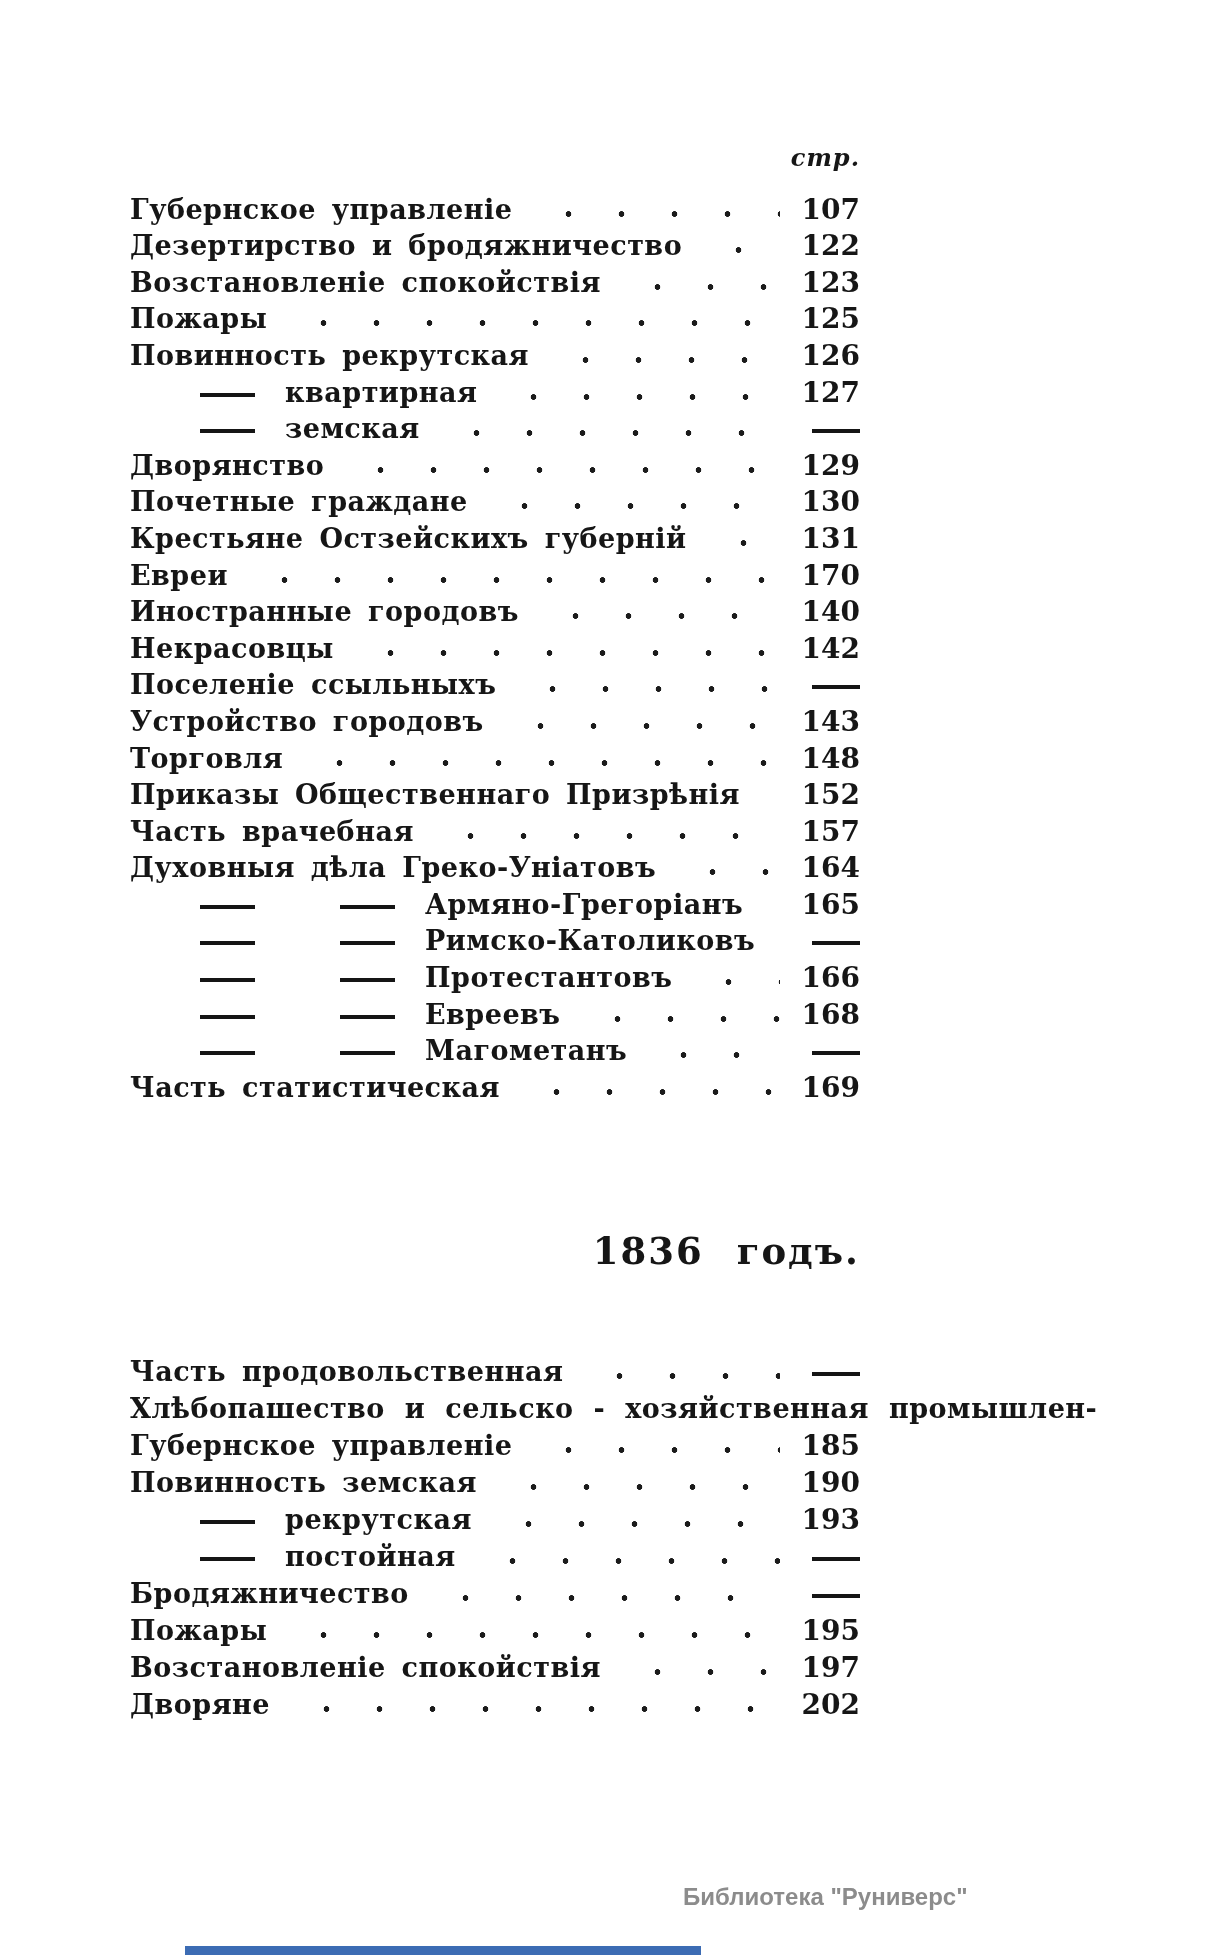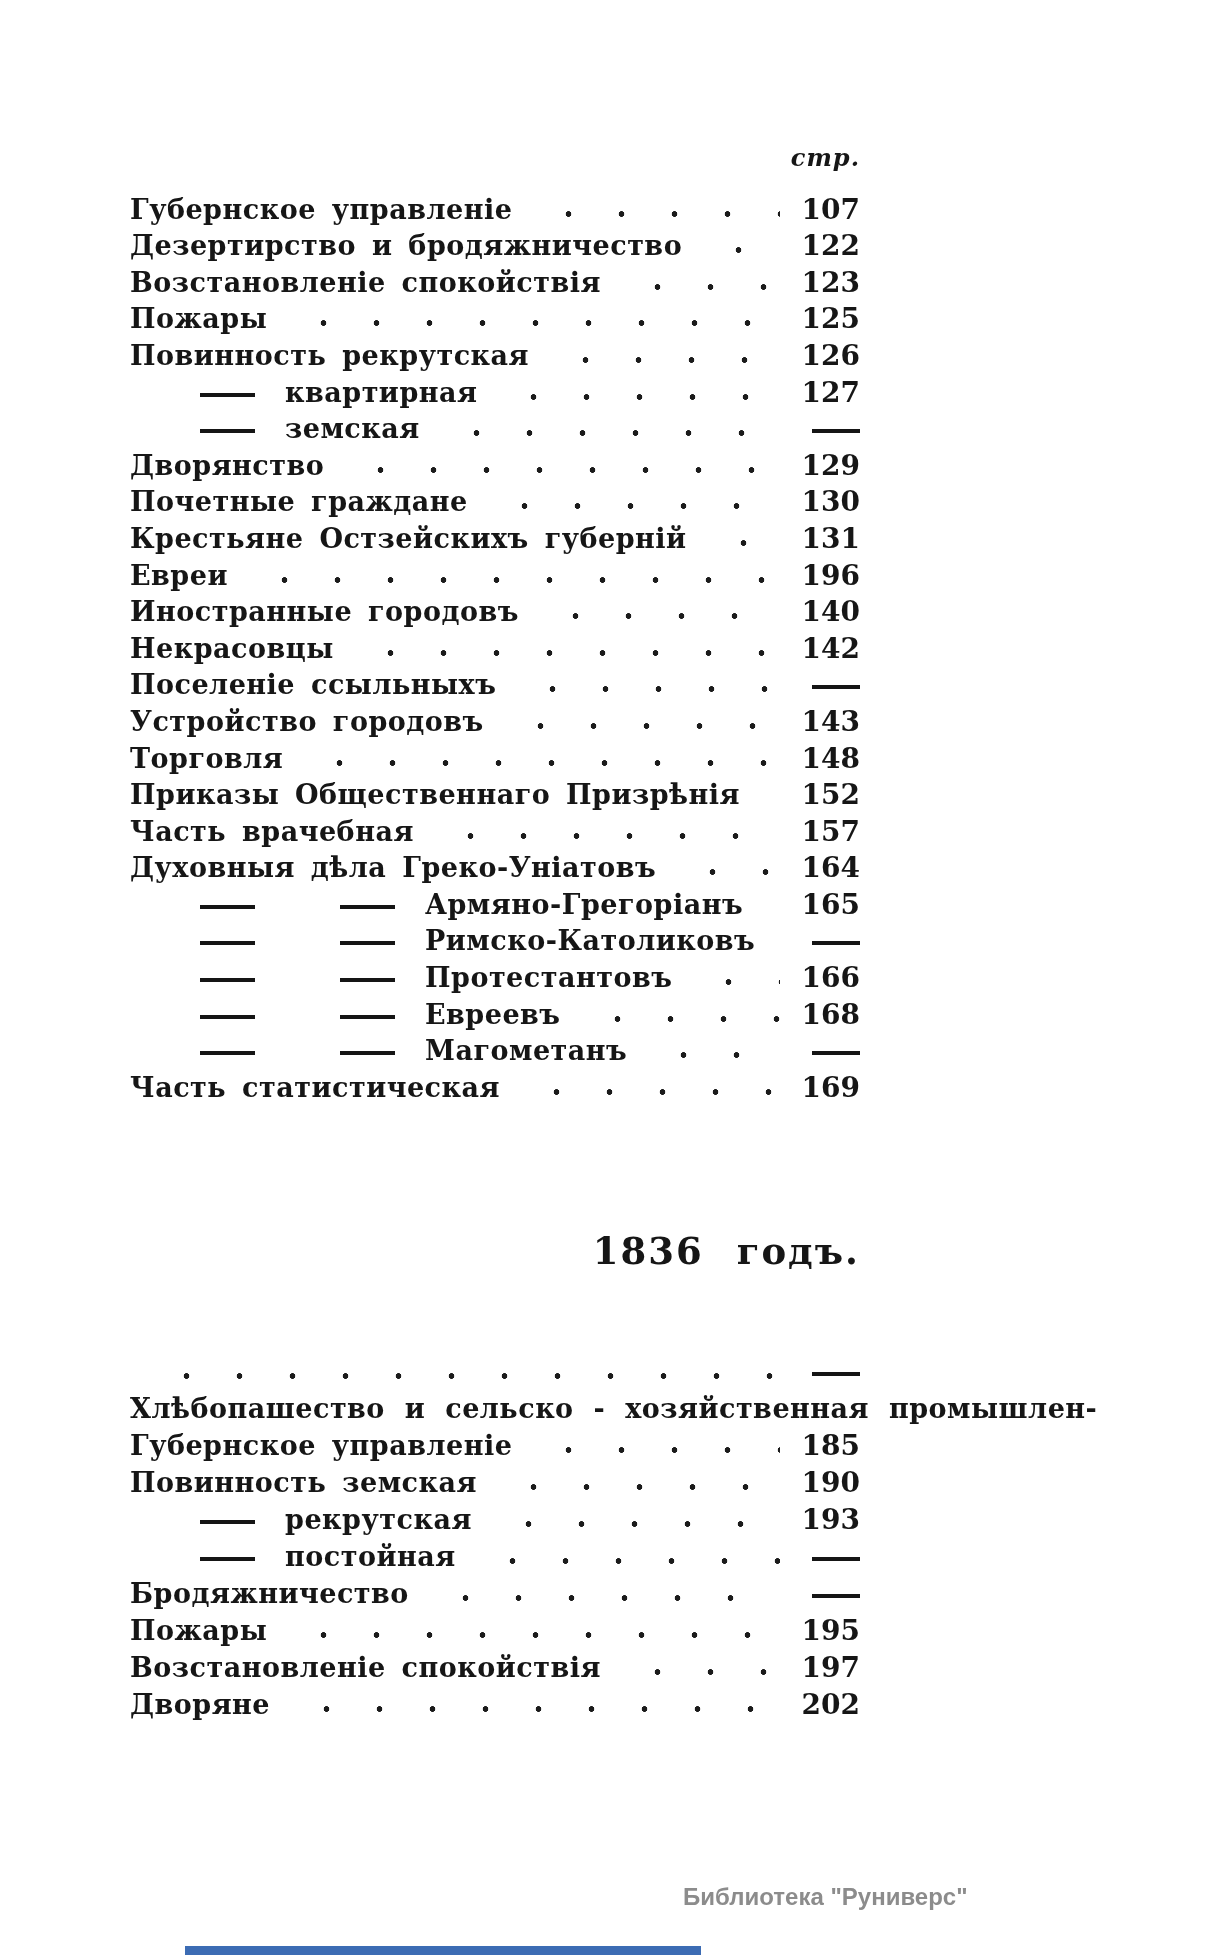--- a/index.html
+++ b/index.html
@@ -133,21 +133,21 @@
           <div class="pg">130</div>
         </div>
         <div class="toc-row">
           <div class="lbl">Крестьяне Остзейскихъ губерній</div>
           <div class="leader"></div>
           <div class="pg">131</div>
         </div>
         <div class="toc-row">
           <div class="lbl">Евреи</div>
           <div class="leader"></div>
-          <div class="pg">196</div>
+          <div class="pg">170</div>
         </div>
         <div class="toc-row">
           <div class="lbl">Иностранные городовъ</div>
           <div class="leader"></div>
           <div class="pg">140</div>
         </div>
         <div class="toc-row">
           <div class="lbl">Некрасовцы</div>
           <div class="leader"></div>
           <div class="pg">142</div>
@@ -234,20 +234,21 @@
         </div>
         <div class="toc-row">
           <div class="lbl">Часть статистическая</div>
           <div class="leader"></div>
           <div class="pg">169</div>
         </div>
       </div>
     <div class="heading">1836 годъ.</div>
     <div class="toc toc2">
         <div class="toc-row">
+          <div class="lbl">Часть продовольственная</div>
           <div class="leader"></div>
           <div class="pg-dash"></div>
         </div>
         <div class="toc-row wrap">
           <div class="lbl">Хлѣбопашество и сельско - хозяйственная промышлен-</div>
         </div>
         <div class="toc-row">
           <div class="lbl">Губернское управленіе</div>
           <div class="leader"></div>
           <div class="pg">185</div>

